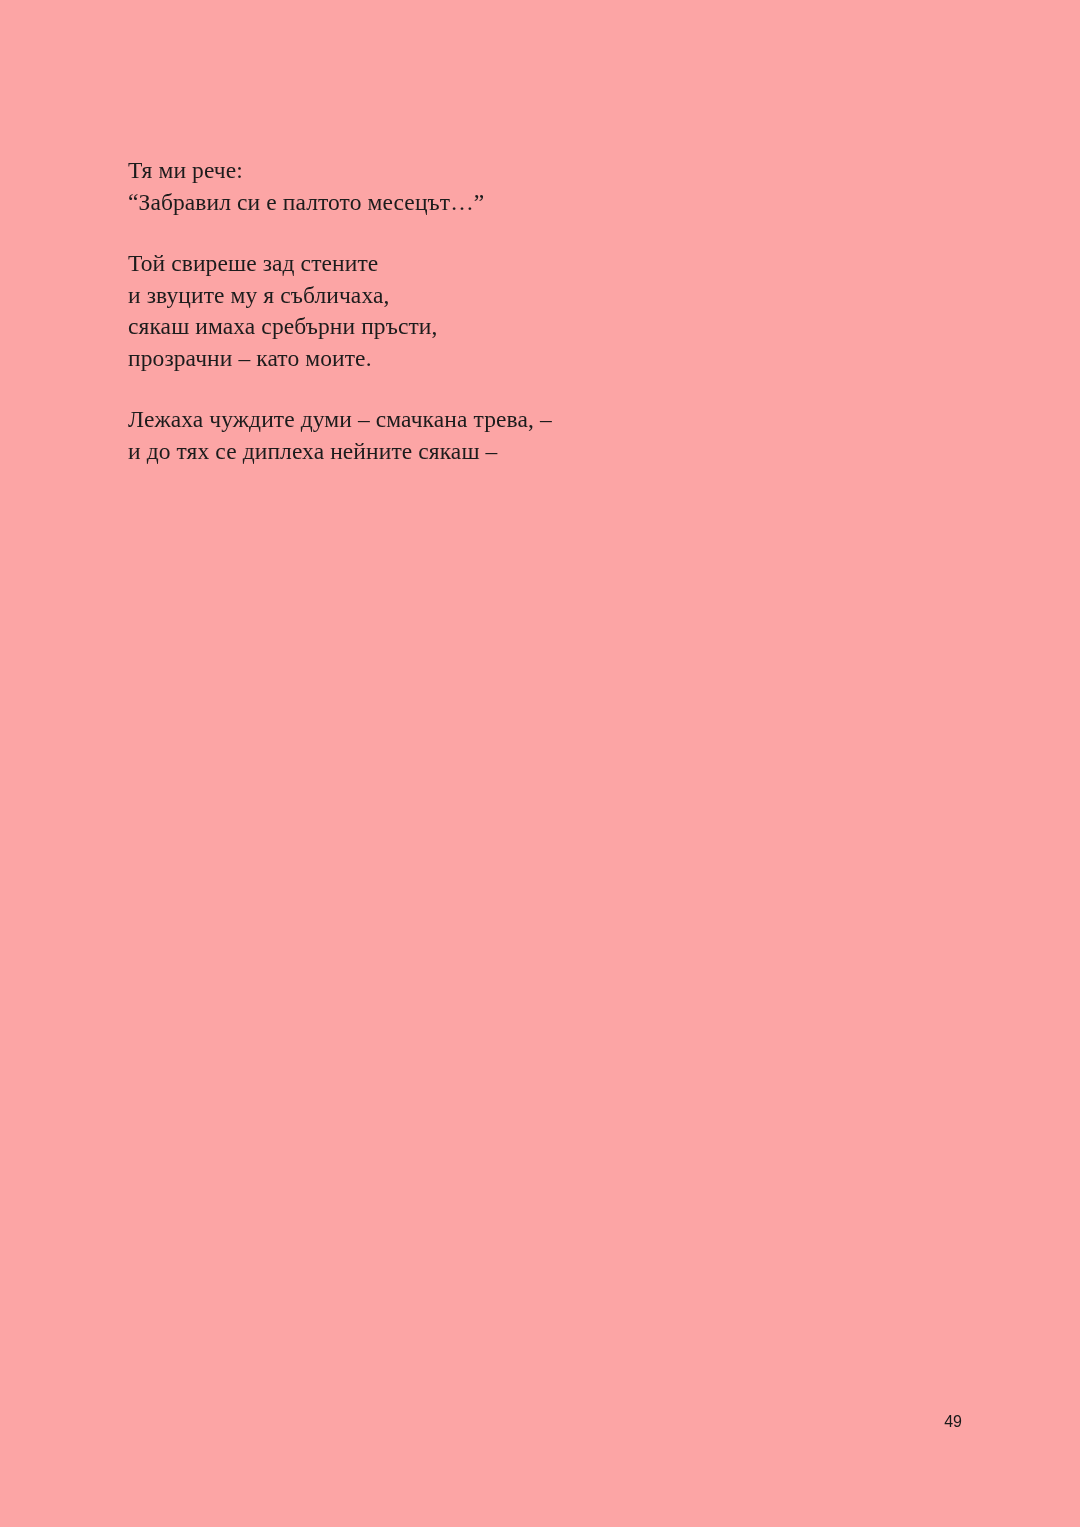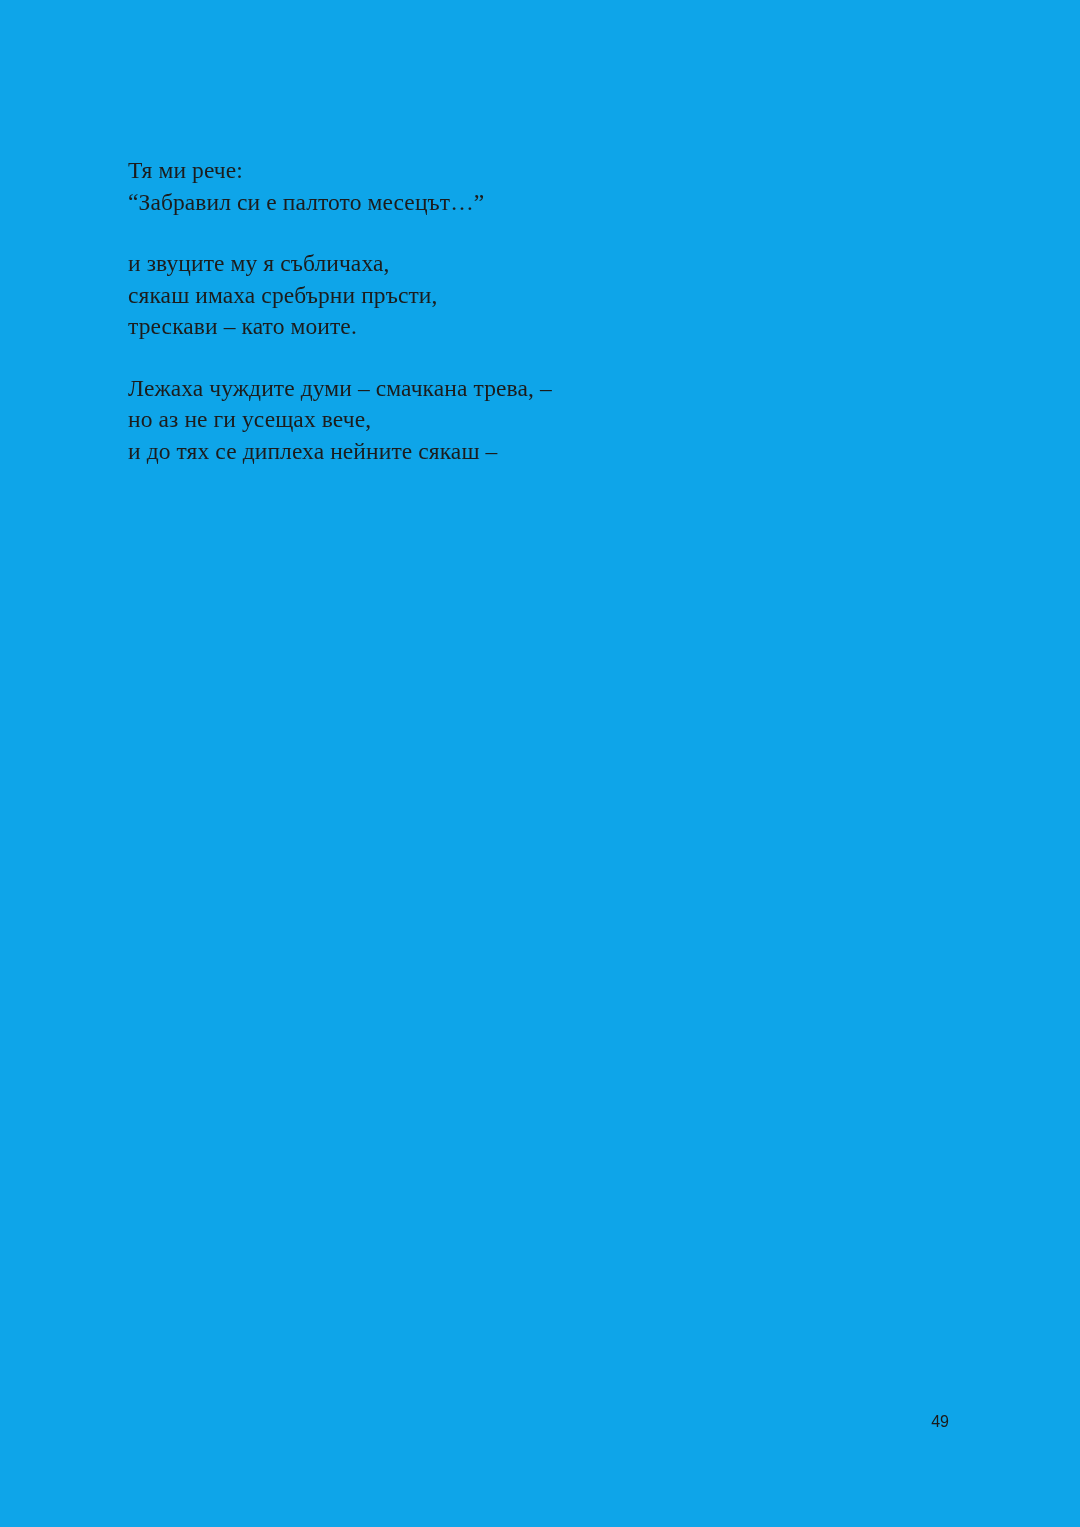--- a/index.html
+++ b/index.html
@@ -14,21 +14,21 @@
     font-family: "Liberation Serif", "DejaVu Serif", serif;
     color: #1a1a1a;
     overflow: hidden;
   }
   .page {
     position: absolute;
     top: 0;
     left: 0;
     width: 1080px;
     height: 1527px;
-    background: #0ea5e9;
+    background: #fca5a5;
   }
   .poem-body {
     position: absolute;
     left: 128px;
     top: 155px;
     width: 800px;
   }
   .stanza {
     margin: 0 0 30px 0;
   }
@@ -37,48 +37,48 @@
   }
   .line {
     font-size: 23.5px;
     line-height: 31.5px;
     letter-spacing: 0.1px;
     white-space: pre-wrap;
     color: #1c1c1c;
   }
   .page-number {
     position: absolute;
-    right: 131px;
+    right: 118px;
     bottom: 96px;
     font-size: 16px;
     font-family: "Liberation Sans", sans-serif;
     color: #1a1a1a;
   }
 </style>
 </head>
 <body>
 
 <div class="page">
 
   <div class="poem-body">
 
     <div class="stanza">
       <div class="line">Тя ми рече:</div>
       <div class="line">“Забравил си е палтото месецът…”</div>
     </div>
 
     <div class="stanza">
+      <div class="line">Той свиреше зад стените</div>
       <div class="line">и звуците му я събличаха,</div>
       <div class="line">сякаш имаха сребърни пръсти,</div>
-      <div class="line">трескави – като моите.</div>
+      <div class="line">прозрачни – като моите.</div>
     </div>
 
     <div class="stanza">
       <div class="line">Лежаха чуждите думи – смачкана трева, –</div>
-      <div class="line">но аз не ги усещах вече,</div>
       <div class="line">и до тях се диплеха нейните сякаш –</div>
     </div>
 
   </div>
 
   <div class="page-number">49</div>
 
 </div>
 
 </body></html>

